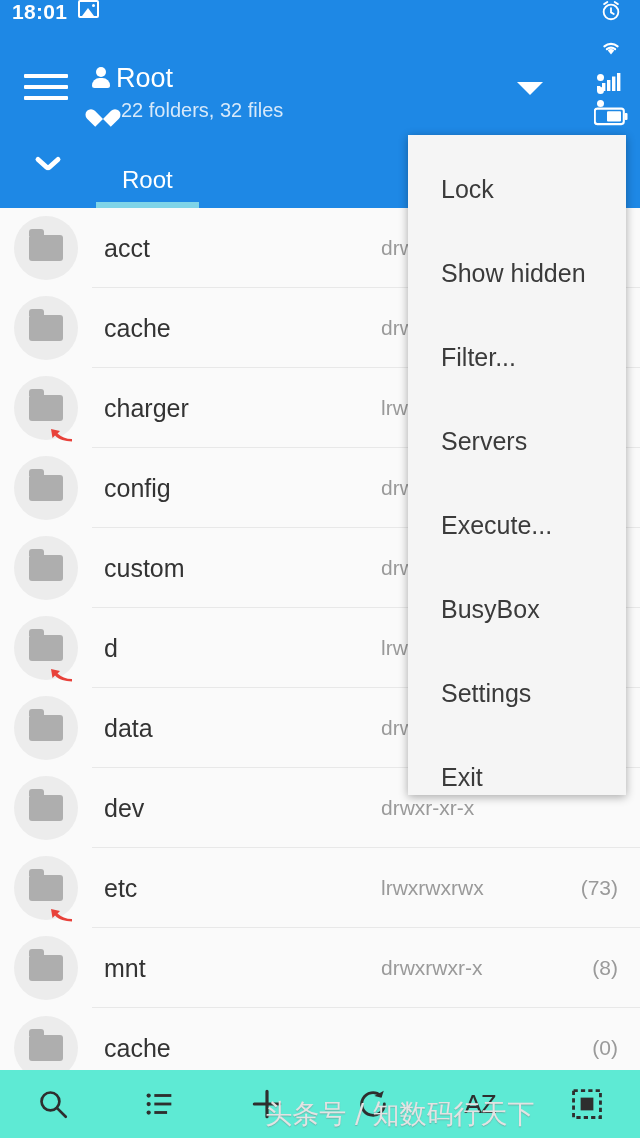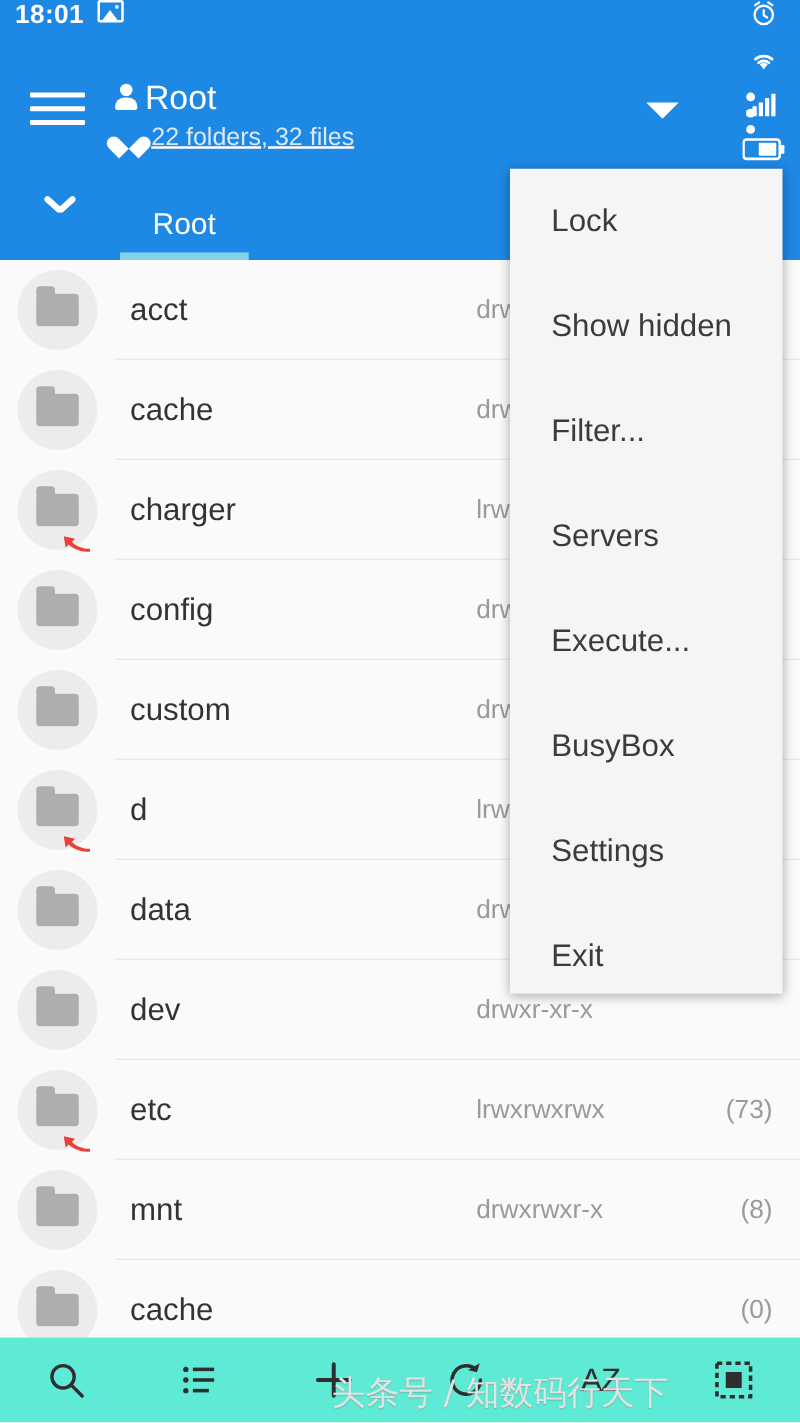--- a/index.html
+++ b/index.html
@@ -35,21 +35,21 @@
   #hamburger{ width:92px; display:flex; flex-direction:column; justify-content:center;
     align-items:center; gap:7px; padding-top:14px; cursor:pointer;}
   #hamburger i{ display:block; width:44px; height:4px; background:#fff; border-radius:1px;}
   #title-block{ flex:1; padding-top:3px; }
   .title-row{ display:flex; align-items:center; }
   .person-ico{ width:17px; height:22px; position:relative; margin-right:7px; }
   .person-ico:before{ content:""; position:absolute; top:0; left:4px; width:10px;height:10px;border-radius:50%;background:#fff;}
   .person-ico:after{ content:""; position:absolute; bottom:1px; left:0; width:18px;height:10px;
      border-radius:9px 9px 3px 3px; background:#fff;}
   #path-title{ font-size:27px; color:#fff; line-height:30px; }
-  .sub-row{ display:flex; align-items:center; margin-top:6px;text-decoration:underline; }
+  .sub-row{ display:flex; align-items:center; margin-top:6px; }
   .heart-ico{ width:22px;height:20px;position:relative;margin-right:7px;}
   .heart-ico:before,.heart-ico:after{content:"";position:absolute;top:1px;width:11px;height:17px;
     background:#fff;border-radius:11px 11px 0 0;}
   .heart-ico:before{left:11px;transform:rotate(45deg);transform-origin:0 100%;}
   .heart-ico:after{left:0px;transform:rotate(-45deg);transform-origin:100% 100%;}
   #path-sub{ font-size:20px; color:#d7e9fa; }
   #caret-down{ width:60px; display:flex; justify-content:center; align-items:center; padding-top:22px; cursor:pointer;}
   #caret-down i{ display:block; width:0;height:0;border-left:13px solid transparent;
     border-right:13px solid transparent; border-top:13px solid #fff;}
   #overflow-btn{ width:80px; display:flex;flex-direction:column;align-items:center;justify-content:center;
@@ -84,21 +84,21 @@
   .name{ margin-left:26px; font-size:25px; color:#333; flex:1; white-space:nowrap; }
   .perm{ font-size:21px; color:#9a9a9a; font-family:"Liberation Sans", sans-serif;
      width:175px; text-align:left; }
   .count{ font-size:21px; color:#9a9a9a; width:62px; text-align:right; }
 
   
   #overflow-menu{
     position:absolute; left:408px; top:135px; width:218px; height:660px;
     background:#f5f5f5; z-index:10;
     box-shadow:0 2px 9px rgba(0,0,0,.33);
-    padding-top:0;
+    padding-top:12px;
     text-align:right;
   }
   .menu-item{ height:84px; display:flex; align-items:center; padding-left:33px;
      font-size:25px; color:#3b3b3b; cursor:pointer;}
 
   
   #bottom-bar{
     position:absolute; left:0; right:0; bottom:0; height:68px; background:#5eead4;
     display:flex; z-index:6;
   }

